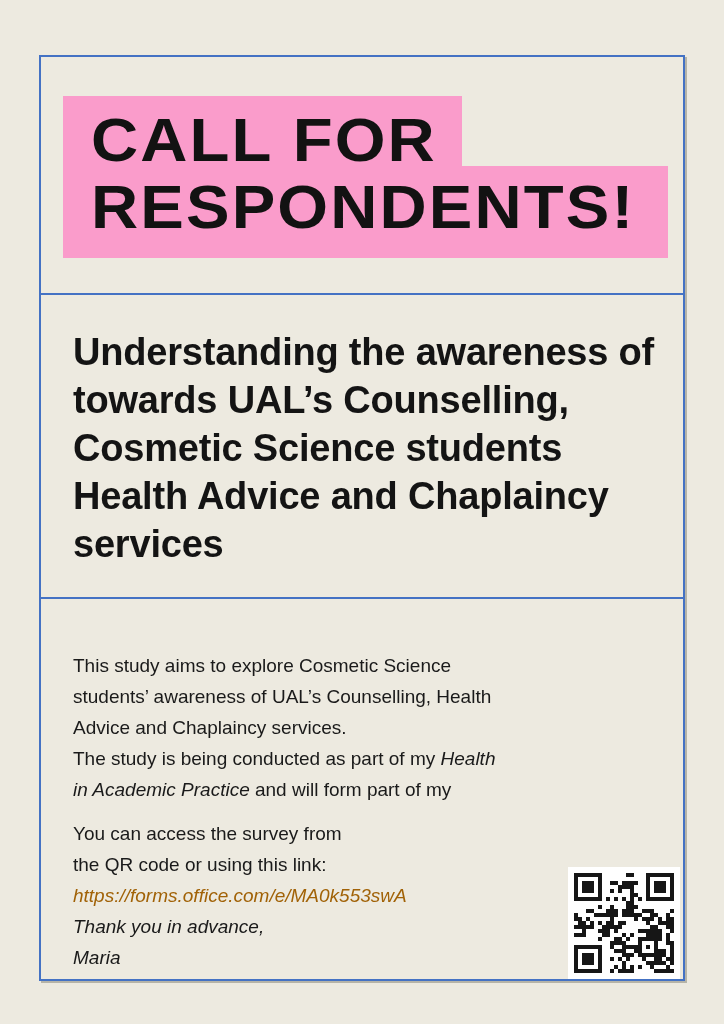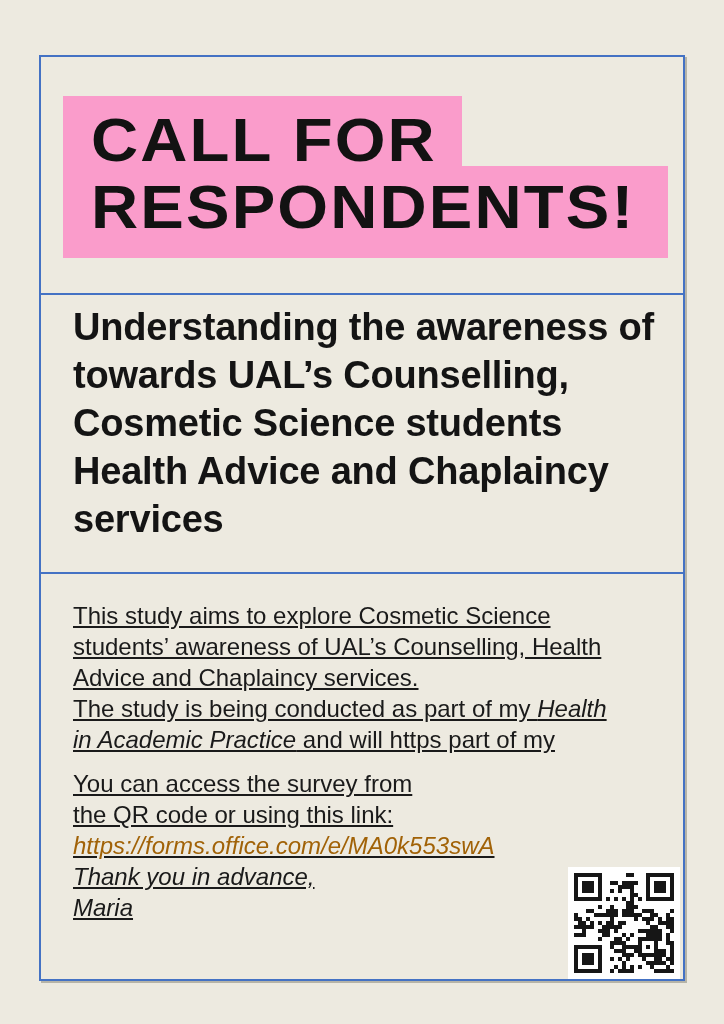--- a/index.html
+++ b/index.html
@@ -13,40 +13,40 @@
     color:var(--ink);
     position:relative;
     overflow:hidden;
   }
   .page{position:absolute;inset:0;background:var(--bg);}
   .frame{
     position:absolute; left:39px; top:55px; width:646px; height:926px;
     border:2.5px solid var(--blue);
     box-shadow:2px 2px 0 rgba(115,115,100,.45);
     background:var(--bg);
-    display:flex; flex-direction:column;
+    display:flex; flex-direction:column;gap:25px;
   }
   .sec{position:relative;}
   .sec-banner{height:238px;border-bottom:2.5px solid var(--blue);}
   .sec-heading{height:279px;border-bottom:2.5px solid var(--blue);padding:8px 20px 12px 32px;}
   .sec-body{flex:1;padding:26px 36px 0 32px;}
   .hl{position:absolute;background:var(--pink);}
   .hl-1{left:22px;top:39px;width:399px;height:70px;}
   .hl-2{left:22px;top:109px;width:605px;height:92px;}
   .title-line{
     position:absolute;
     font-size:61px; font-weight:bold; line-height:61px;
     letter-spacing:2px; white-space:nowrap; color:#121212;
     transform:scaleX(1.07); transform-origin:0 0;
   }
   .title-1{left:50px;top:53px;}
   .title-2{left:50px;top:120px;}
   .study-title{font-size:38px;font-weight:bold;line-height:48px;letter-spacing:-0.2px;}
   .study-title div{white-space:nowrap;}
-  .body-text{font-size:24px;line-height:31px;color:#1a1a1a;text-decoration:underline;}
+  .body-text{font-size:19px;line-height:31px;color:#1a1a1a;}
   .body-text div{white-space:nowrap;}
   .p1{margin-bottom:13px;}
   .p2{margin-bottom:0;}
   .it{font-style:italic;}
   .link{font-style:italic;color:#a16207;text-decoration:none;}
   .qr{
     position:absolute; left:527px; top:810px; width:112px; height:112px;
     background:#fff; line-height:0;
   }
 </style>
@@ -73,21 +73,21 @@
       </div>
     </div>
 
     <div class="sec sec-body">
       <div class="body-text">
         <div class="p1">
           <div>This study aims to explore Cosmetic Science</div>
           <div>students’ awareness of UAL’s Counselling, Health</div>
           <div>Advice and Chaplaincy services.</div>
           <div><span>The study is being conducted as part of my </span><span class="it">Health</span></div>
-          <div><span class="it">in Academic Practice</span><span> and will https part of my</span></div>
+          <div><span class="it">in Academic Practice</span><span> and will form part of my</span></div>
         </div>
         <div class="p2">
           <div>You can access the survey from</div>
           <div>the QR code or using this link:</div>
           <div><span class="link">https://forms.office.com/e/MA0k553swA</span></div>
         </div>
         <div class="p3">
           <div class="it">Thank you in advance,</div>
           <div class="it">Maria</div>
         </div>

